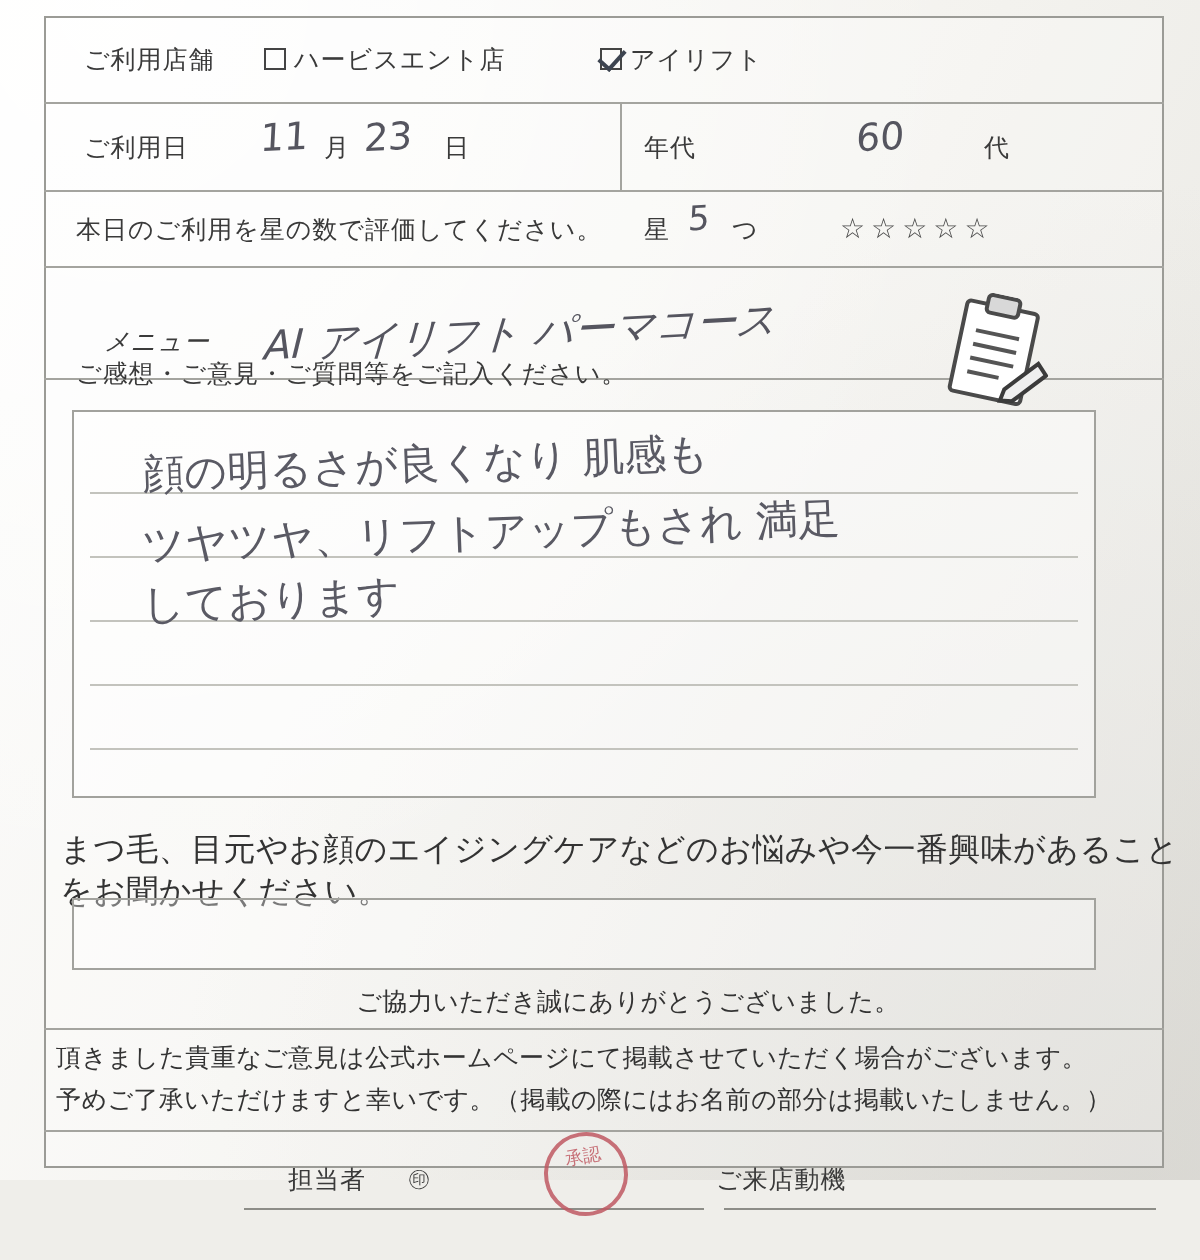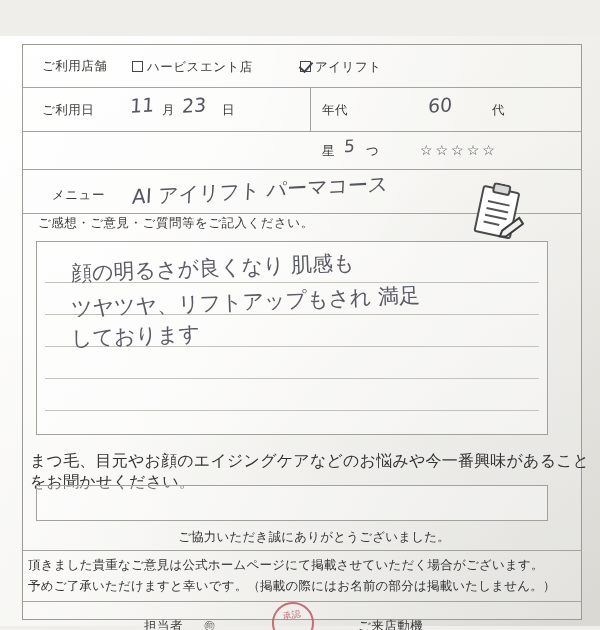--- a/index.html
+++ b/index.html
@@ -10,21 +10,20 @@
     color:#2b2b2b;
     overflow:hidden;
   }
   .sheet{
     position:relative;
     width:600px;height:590px;
     background:
       linear-gradient(115deg, rgba(255,255,255,0.85) 0%, rgba(244,243,239,0.7) 55%, rgba(228,227,222,0.75) 100%),
       #f3f2ee;
     box-sizing:border-box;
-    margin-top:36px;
   }
   .paper-shade{
     position:absolute;inset:0;
     background:
       radial-gradient(ellipse at 10% 0%, rgba(255,255,255,0.9), rgba(255,255,255,0) 55%),
       radial-gradient(ellipse at 95% 100%, rgba(190,188,182,0.35), rgba(255,255,255,0) 60%);
     pointer-events:none;
   }
   .frame{
     position:absolute;
@@ -179,27 +178,28 @@
     <span class="lbl" style="position:absolute;left:200px;top:14px;">日</span>
 
     <span class="divider-v" style="left:288px;top:0;height:44px;border-left:1px solid #a4a49f;"></span>
 
     <span class="lbl" style="position:absolute;left:300px;top:14px;">年代</span>
     <span class="hand" style="position:absolute;left:406px;top:6px;"><span class="hw-slant">60</span></span>
     <span class="lbl" style="position:absolute;left:470px;top:14px;">代</span>
   </div>
 
   <div class="row" style="top:96px;height:38px;">
+    <span class="lbl" style="position:absolute;left:16px;top:11px;">本日のご利用を星の数で評価してください。</span>
     <span class="lbl" style="position:absolute;left:300px;top:11px;">星</span>
     <span class="hand" style="position:absolute;left:322px;top:4px;font-size:17px;"><span class="hw-slant">5</span></span>
     <span class="lbl" style="position:absolute;left:344px;top:11px;">つ</span>
     <span class="stars" style="position:absolute;left:398px;top:10px;">☆☆☆☆☆</span>
   </div>
 
-  <div class="row" style="top:138px;height:40px;">
+  <div class="row" style="top:150px;height:40px;font-style:italic;">
     <span class="lbl" style="position:absolute;left:30px;top:13px;">メニュー</span>
     <span class="hand" style="position:absolute;left:110px;top:3px;font-size:20px;"><span class="hw-slant">AI アイリフト パーマコース</span></span>
   </div>
 
   <div class="row" style="top:174px;height:26px;border-bottom:none;">
     <span class="lbl" style="position:absolute;left:16px;top:5px;">ご感想・ご意見・ご質問等をご記入ください。</span>
   </div>
 
   <div class="clipboard">
     <svg width="50" height="56" viewBox="0 0 50 56">

